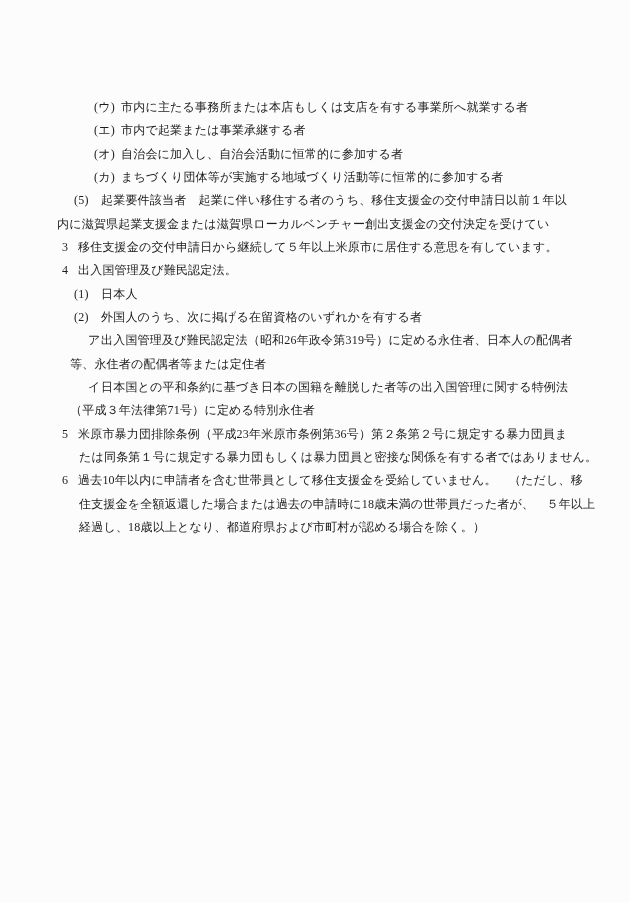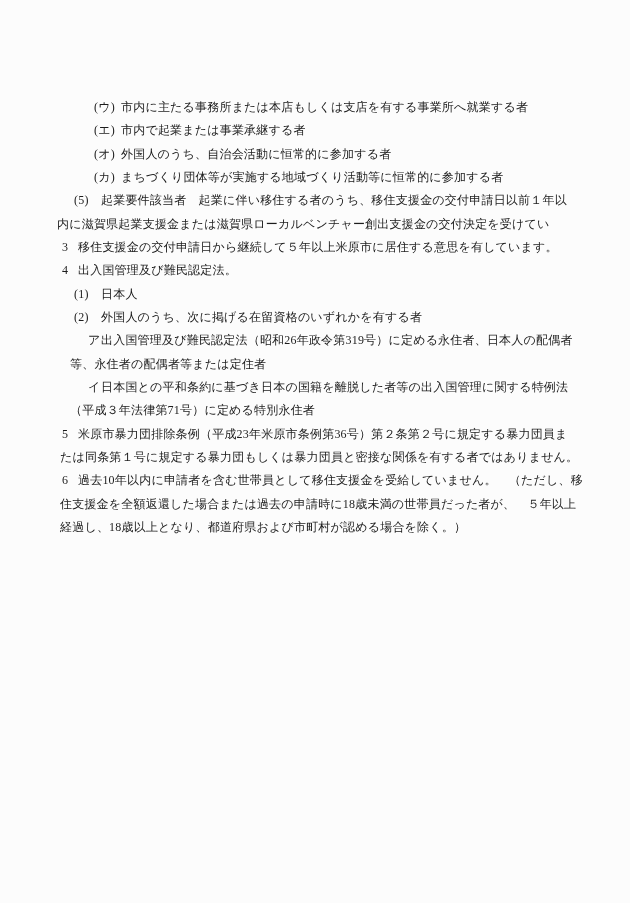--- a/index.html
+++ b/index.html
@@ -30,41 +30,41 @@
     white-space: nowrap;
     letter-spacing: 0.2px;
   }
   .marker {
     position: absolute;
     top: 0;
   }
   
   .num       { padding-left: 78px; }
   .num  > .marker { left: 62px; }
-  .num-cont  { padding-left: 60px; }
+  .num-cont  { padding-left: 60px; margin-left: 19px; }
   
   .paren     { padding-left: 101px; }
   .paren > .marker { left: 74px; }
   .paren-cont { padding-left: 57px; }
   
   .kana      { padding-left: 121px; }
   .kana > .marker { left: 94px; }
   
   .kata      { padding-left: 101px; }
   .kata > .marker { left: 88px; }
   .kata-cont { padding-left: 70px; }
 </style>
 </head>
 <body style="background: rgb(252, 252, 252);">
 
 <div class="page" style="background: rgb(252, 252, 252); color: rgb(28, 28, 28);">
   <div class="content" id="doc-lines">
       <div class="line kana"><span class="marker">(ウ)</span><span>市内に主たる事務所または本店もしくは支店を有する事業所へ就業する者</span></div>
       <div class="line kana"><span class="marker">(エ)</span><span>市内で起業または事業承継する者</span></div>
-      <div class="line kana"><span class="marker">(オ)</span><span>外国人のうち、自治会活動に恒常的に参加する者</span></div>
+      <div class="line kana"><span class="marker">(オ)</span><span>自治会に加入し、自治会活動に恒常的に参加する者</span></div>
       <div class="line kana"><span class="marker">(カ)</span><span>まちづくり団体等が実施する地域づくり活動等に恒常的に参加する者</span></div>
       <div class="line paren"><span class="marker">(5)</span><span>起業要件該当者　起業に伴い移住する者のうち、移住支援金の交付申請日以前１年以</span></div>
       <div class="line paren-cont"><span>内に滋賀県起業支援金または滋賀県ローカルベンチャー創出支援金の交付決定を受けてい</span></div>
       <div class="line num"><span class="marker">3</span><span>移住支援金の交付申請日から継続して５年以上米原市に居住する意思を有しています。</span></div>
       <div class="line num"><span class="marker">4</span><span>出入国管理及び難民認定法。</span></div>
       <div class="line paren"><span class="marker">(1)</span><span>日本人</span></div>
       <div class="line paren"><span class="marker">(2)</span><span>外国人のうち、次に掲げる在留資格のいずれかを有する者</span></div>
       <div class="line kata"><span class="marker">ア</span><span>出入国管理及び難民認定法（昭和26年政令第319号）に定める永住者、日本人の配偶者</span></div>
       <div class="line kata-cont"><span>等、永住者の配偶者等または定住者</span></div>
       <div class="line kata"><span class="marker">イ</span><span>日本国との平和条約に基づき日本の国籍を離脱した者等の出入国管理に関する特例法</span></div>

